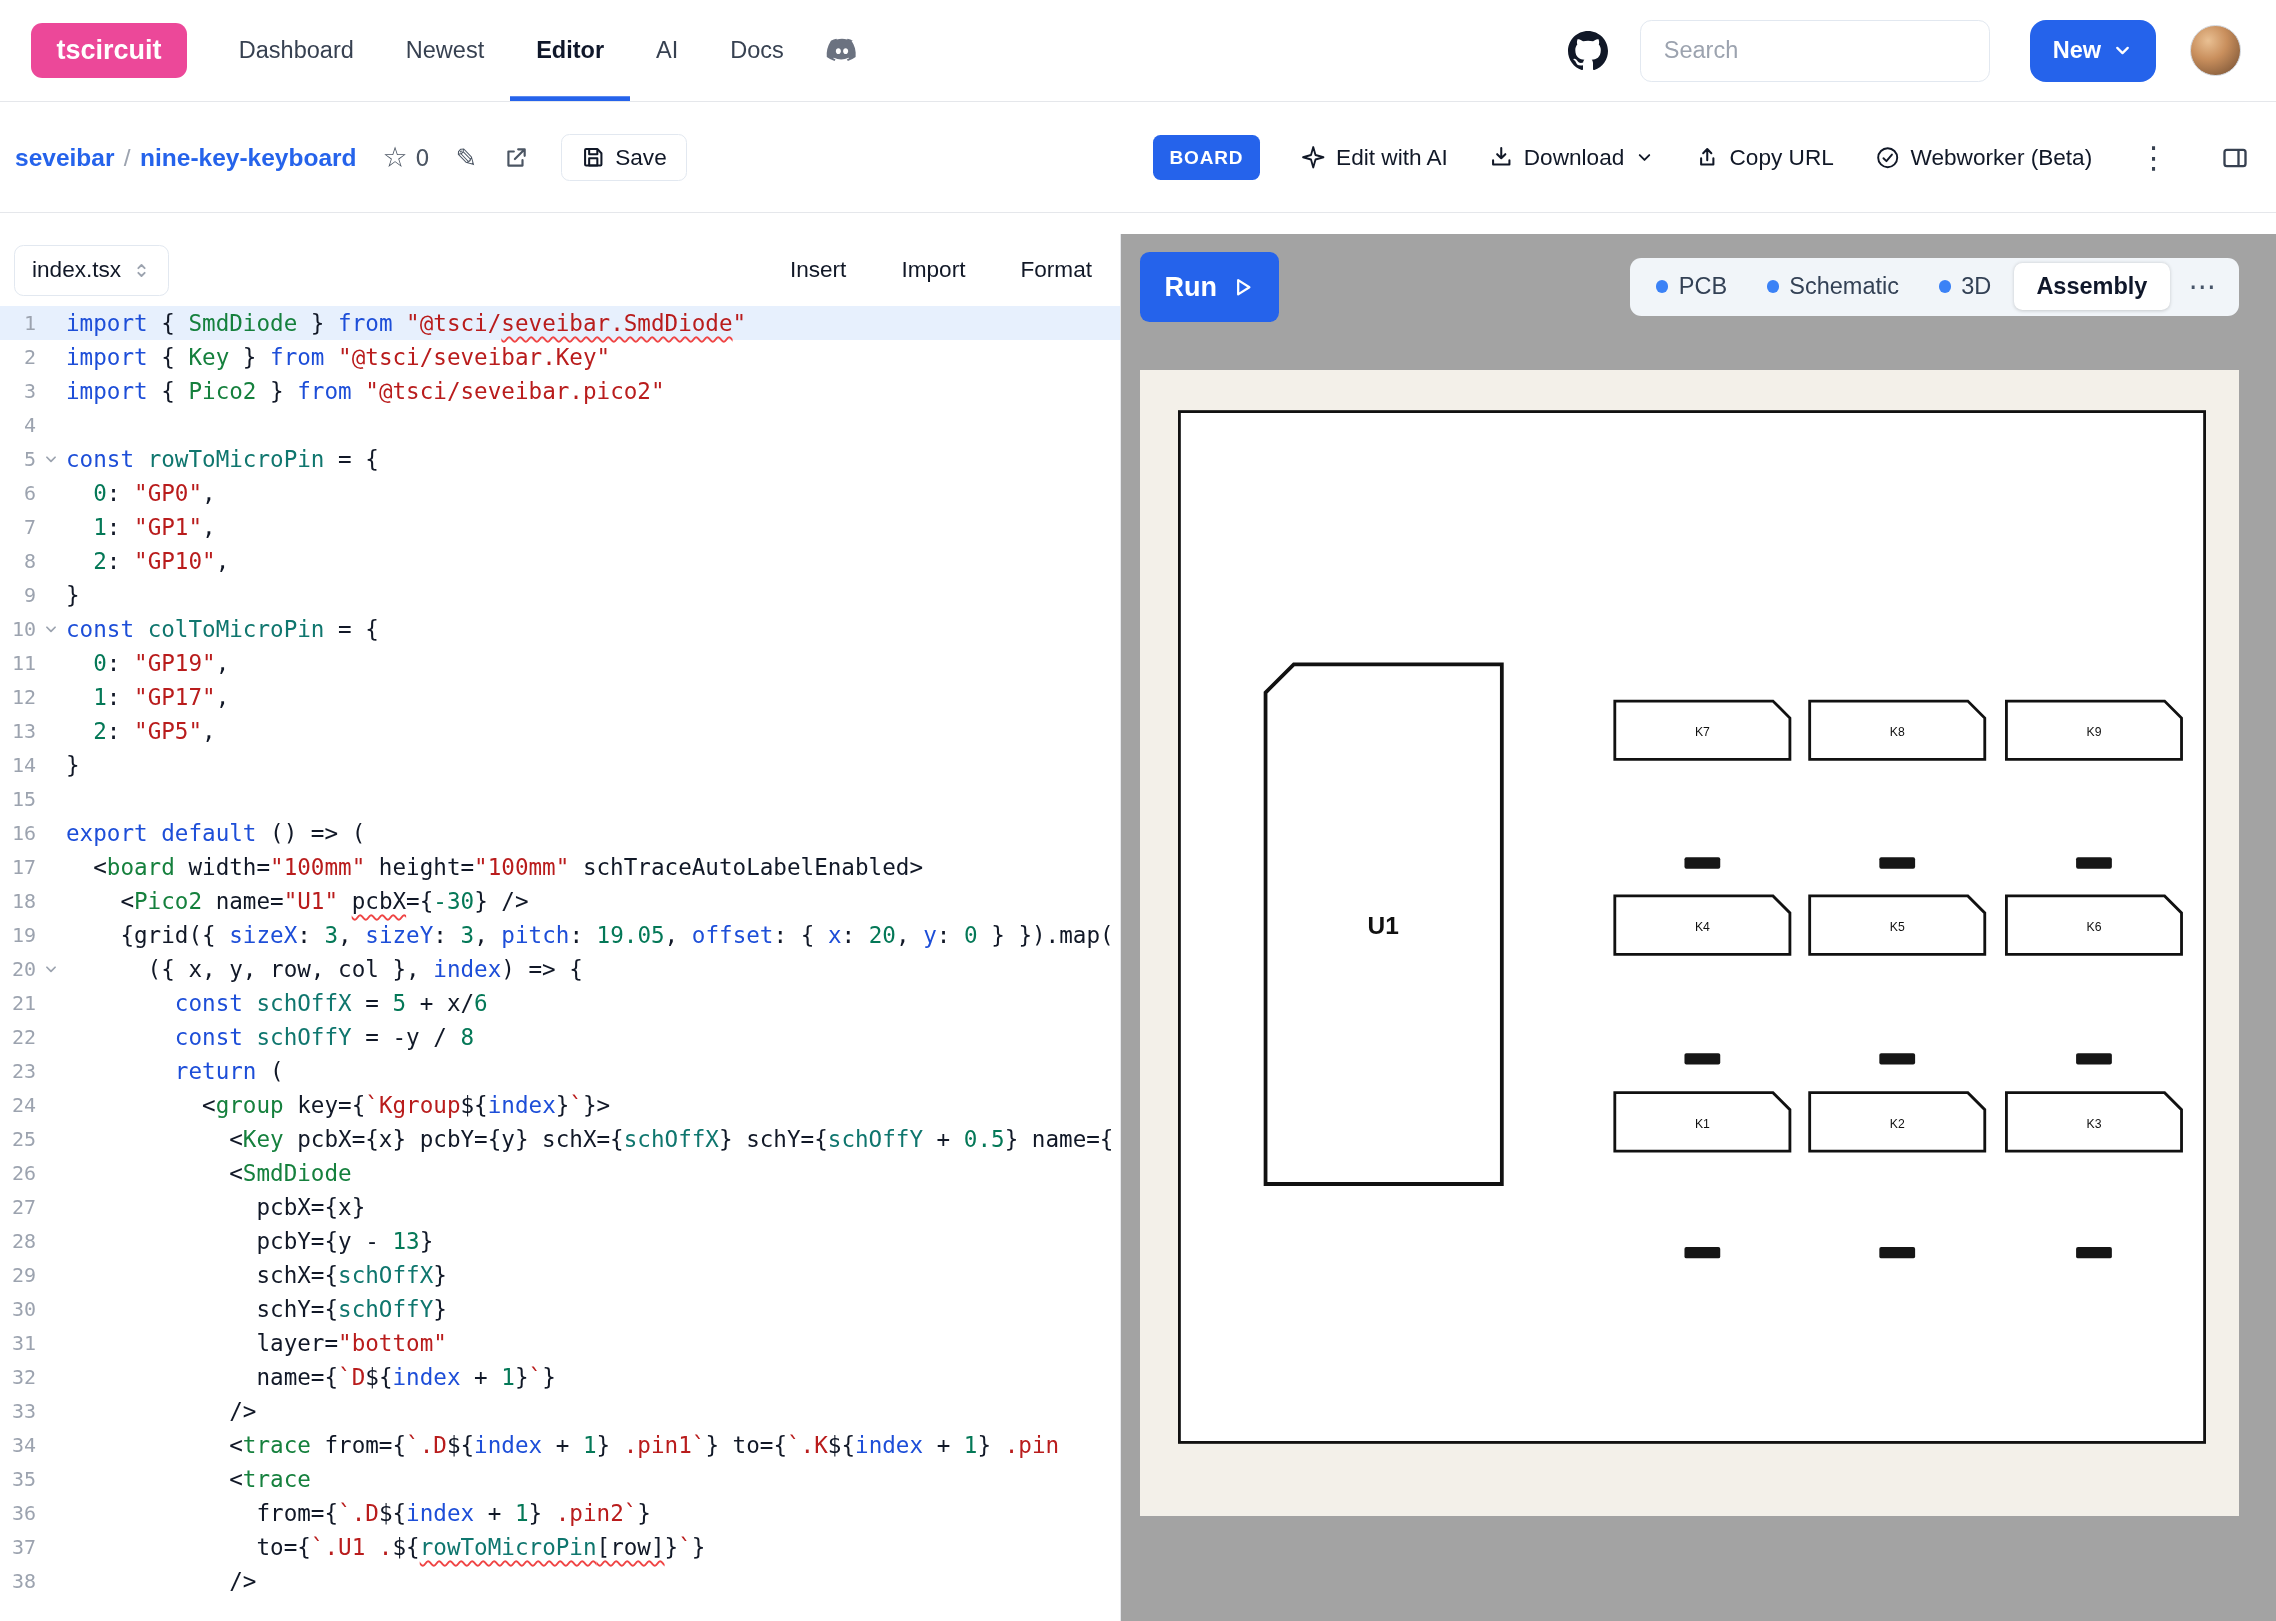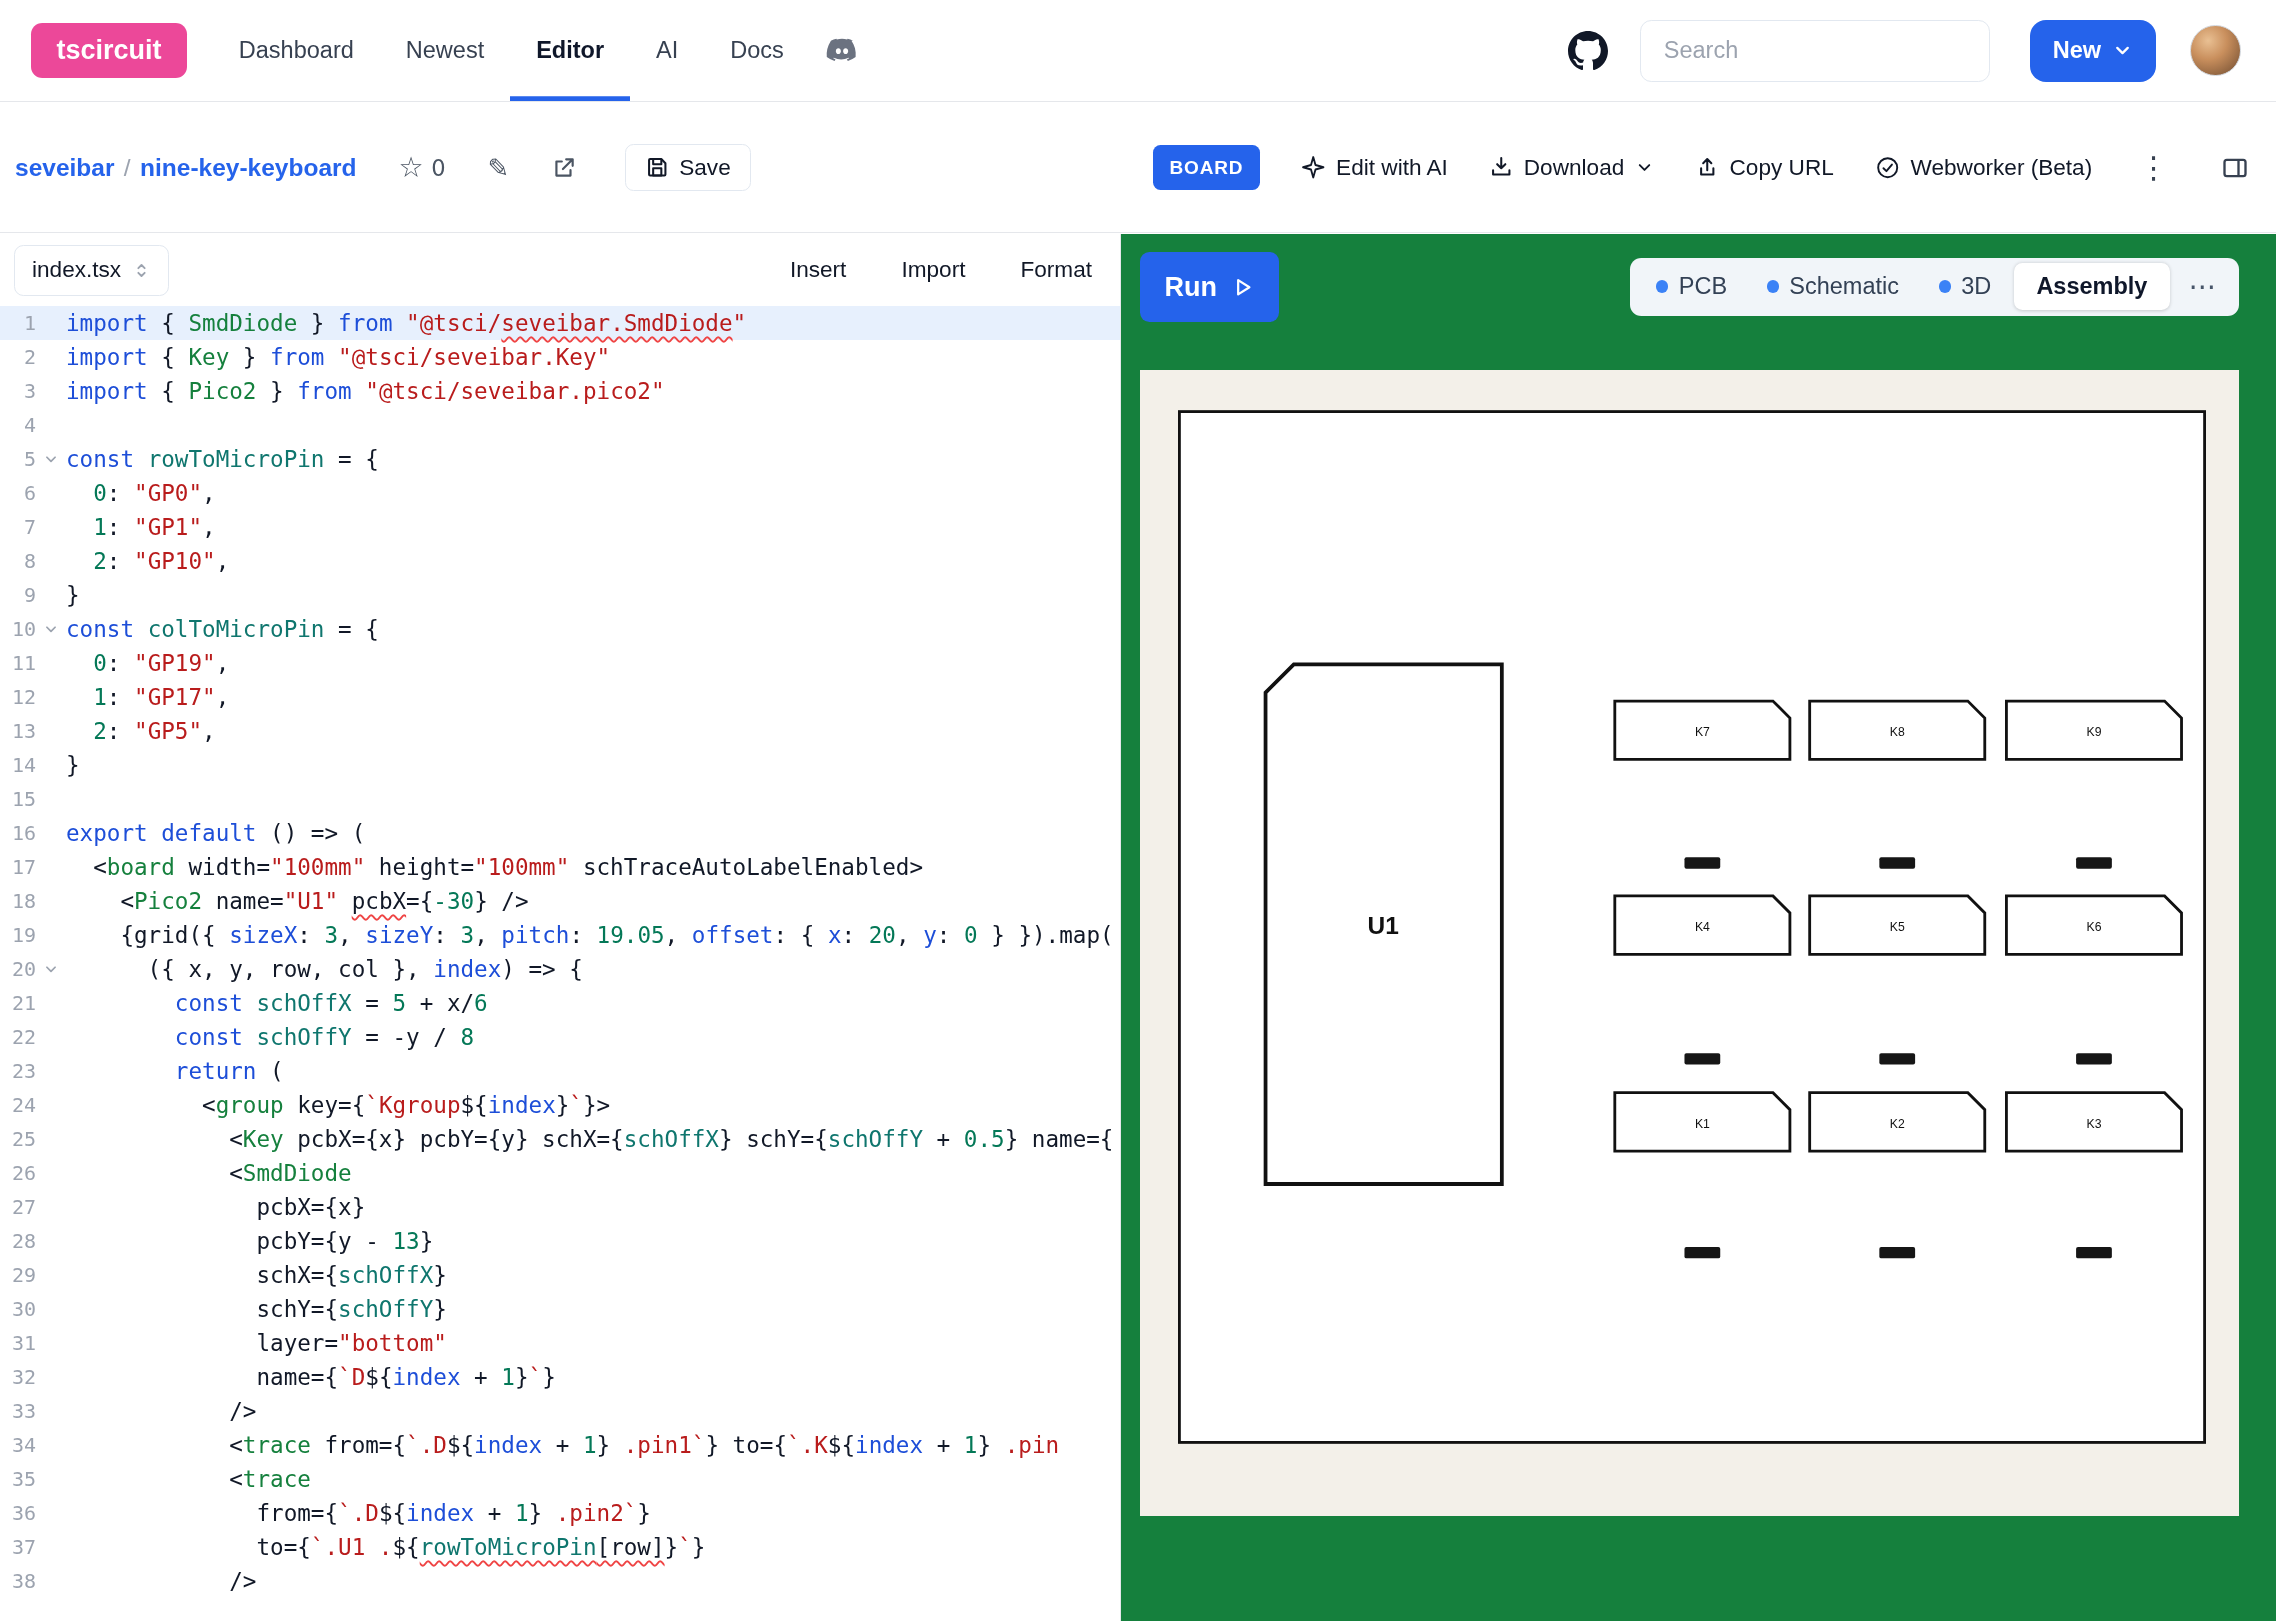--- a/index.html
+++ b/index.html
@@ -15,21 +15,21 @@
   .discord { display:flex; align-items:center; padding:0 13px; }
   .nav-spacer { flex:1; }
   .gh { display:flex; align-items:center; margin-right:32px; }
   .search { align-self:center; width:350px; height:62px; border:1.9px solid #e2e8f0; border-radius:11.3px; font-size:23.5px; color:#374151; padding:0 22.6px; outline:none; font-family:"Liberation Sans",sans-serif; }
   .search::placeholder { color:#9ca3af; }
   .new-btn { align-self:center; margin-left:40px; height:62px; background:#2563eb; color:#fff; font-size:23.5px; font-weight:600; border:none; border-radius:16px; display:flex; align-items:center; gap:11.3px; padding:0 22.6px; cursor:pointer; }
   .avatar { align-self:center; width:51px; height:51px; border-radius:50%; margin:0 36px 0 34px;
     background: radial-gradient(circle at 35% 30%, #e9c093 0%, #c98f5d 40%, #6d4a2f 100%); border:0.9px solid #d1d5db; }
 
   
-  .toolbar { position:absolute; top:103px; left:0; right:0; height:130px; background:#fff; border-bottom:0.9px solid #e5e7eb; display:flex; align-items:center;gap:16px; }
+  .toolbar { position:absolute; top:103px; left:0; right:0; height:110px; background:#fff; border-bottom:0.9px solid #e5e7eb; display:flex; align-items:center; }
   .crumbs { margin-left:15px; font-size:24.5px; display:flex; gap:9.4px; align-items:center; }
   .crumb-owner { color:#2563eb; font-weight:600; cursor:pointer; }
   .crumb-sep { color:#9ca3af; }
   .crumb-project { color:#2563eb; font-weight:700; cursor:pointer; }
   .tb-icon { display:flex; align-items:center; gap:7.5px; color:#4b5563; margin-left:26px; cursor:pointer; font-family:"DejaVu Sans",sans-serif; }
   .star-glyph { font-size:28px; } .star-count { font-size:22.6px; }
   .pencil { font-size:26px; }
   .save-btn { margin-left:32px; height:47px; display:flex; align-items:center; gap:9.4px; background:#fff; border:1.9px solid #e2e8f0; border-radius:8.5px; padding:0 19px; font-size:22.6px; color:#111827; cursor:pointer; }
   .tb-right { margin-left:auto; display:flex; align-items:center; gap:41px; margin-right:28px; }
   .board-badge { background:#2563eb; color:#fff; font-weight:700; font-size:19px; letter-spacing:0.8px; padding:11.3px 17px; border-radius:7.5px; }
@@ -48,21 +48,21 @@
   .line { display:flex; height:34px; line-height:34px; white-space:pre; }
   .line.active { background:#e7f0fd; }
   .ln { flex:none; width:36px; text-align:right; color:#9ca3af; font-size:20px; }
   .fold { flex:none; width:30px; display:flex; align-items:center; justify-content:center; }
   .lc { flex:none; white-space:pre; }
   .t-kw { color:#1d4ed8; } .t-pl { color:#111827; } .t-tag { color:#15803d;text-align:right; }
   .t-def { color:#0f766e; } .t-str { color:#b91c1c; } .t-num { color:#047857; } .t-blu { color:#1d4ed8; }
   .sq { text-decoration: underline; text-decoration-style: wavy; text-decoration-color:#ef4444; text-decoration-thickness:1.9px; text-underline-offset:4.7px; }
 
   
-  .preview-pane { flex:1; position:relative; background:#15803d; }
+  .preview-pane { flex:1; position:relative; background:#a3a3a3; }
   .run-btn { position:absolute; left:19px; top:18px; height:70px; background:#2563eb; color:#fff; border:none; border-radius:9.4px; font-size:27px; font-weight:600; display:flex; align-items:center; gap:13px; padding:0 24.5px; cursor:pointer; font-family:"Liberation Sans",sans-serif; }
   .view-tabs { position:absolute; top:23.5px; right:38px; height:58px; background:#f1f5f9; border-radius:11.3px; display:flex; align-items:center; padding:0 9.4px; gap:5.6px; }
   .vtab { display:flex; align-items:center; gap:10.4px; padding:0 17px; font-size:23.5px; color:#334155; height:47px; cursor:pointer; border-radius:8.5px; }
   .vtab.active { background:#fff; font-weight:700; color:#0f172a; box-shadow:0 0.9px 3.8px rgba(0,0,0,.18); padding:0 22.6px; }
   .dot { width:12.2px; height:12.2px; border-radius:50%; background:#3b82f6; }
   .tabs-more { font-size:28px; color:#475569; padding:0 13px; cursor:pointer; font-family:"DejaVu Sans",sans-serif; }
   .canvas { position:absolute; left:19px; right:38px; top:136px; height:1146px; background:#f3f0e9; }
   .board-wrap { position:absolute; left:38px; top:40px; width:1028px; height:1034px; }
 
   svg.icon { display:block; }

